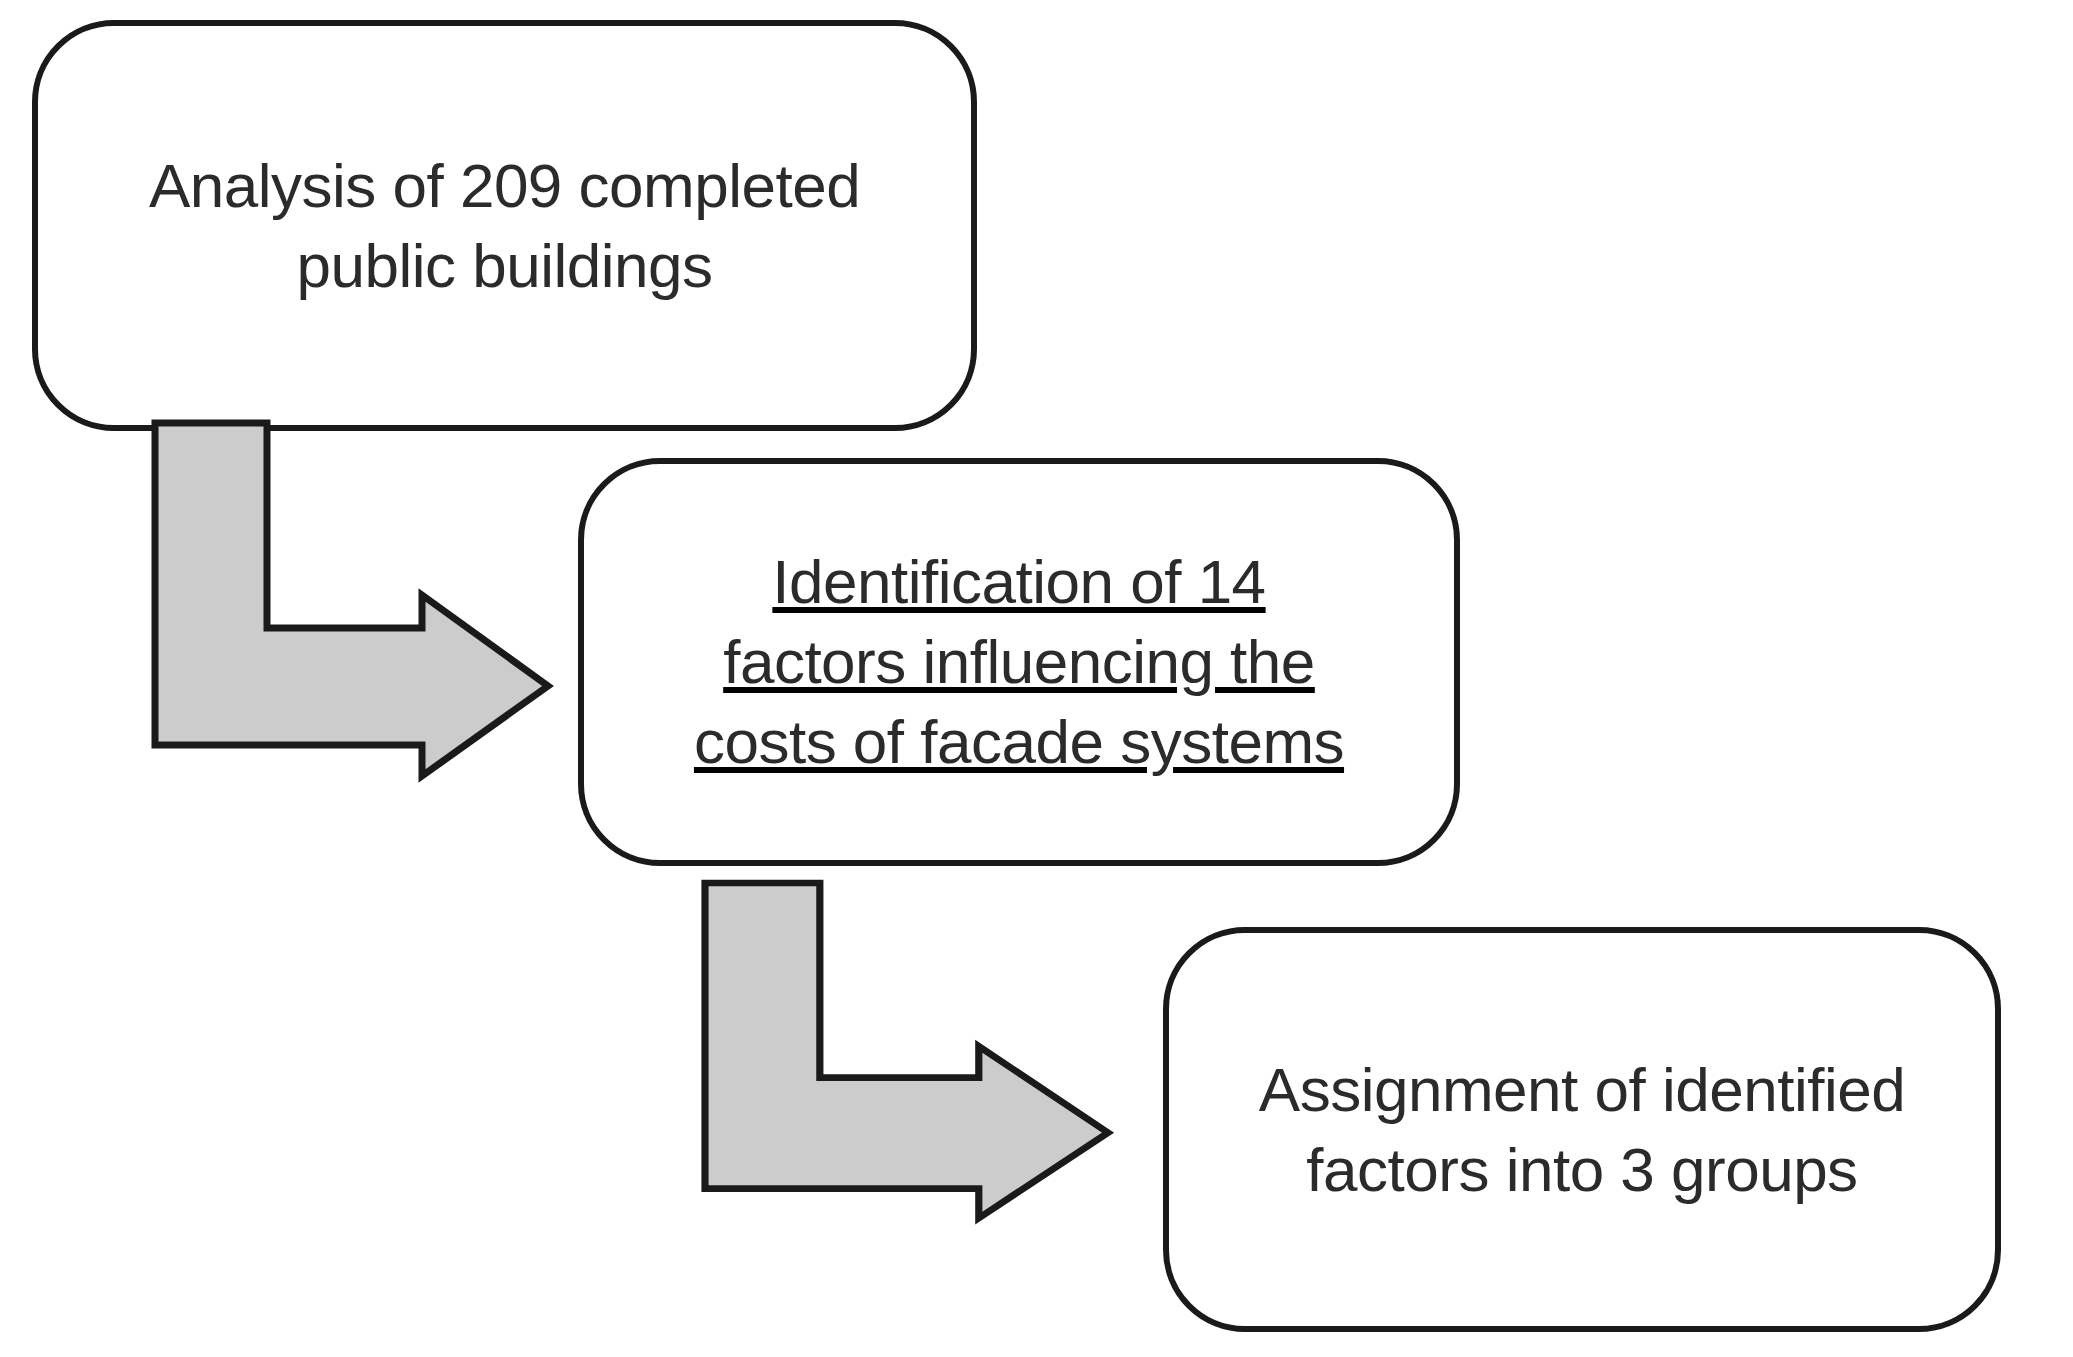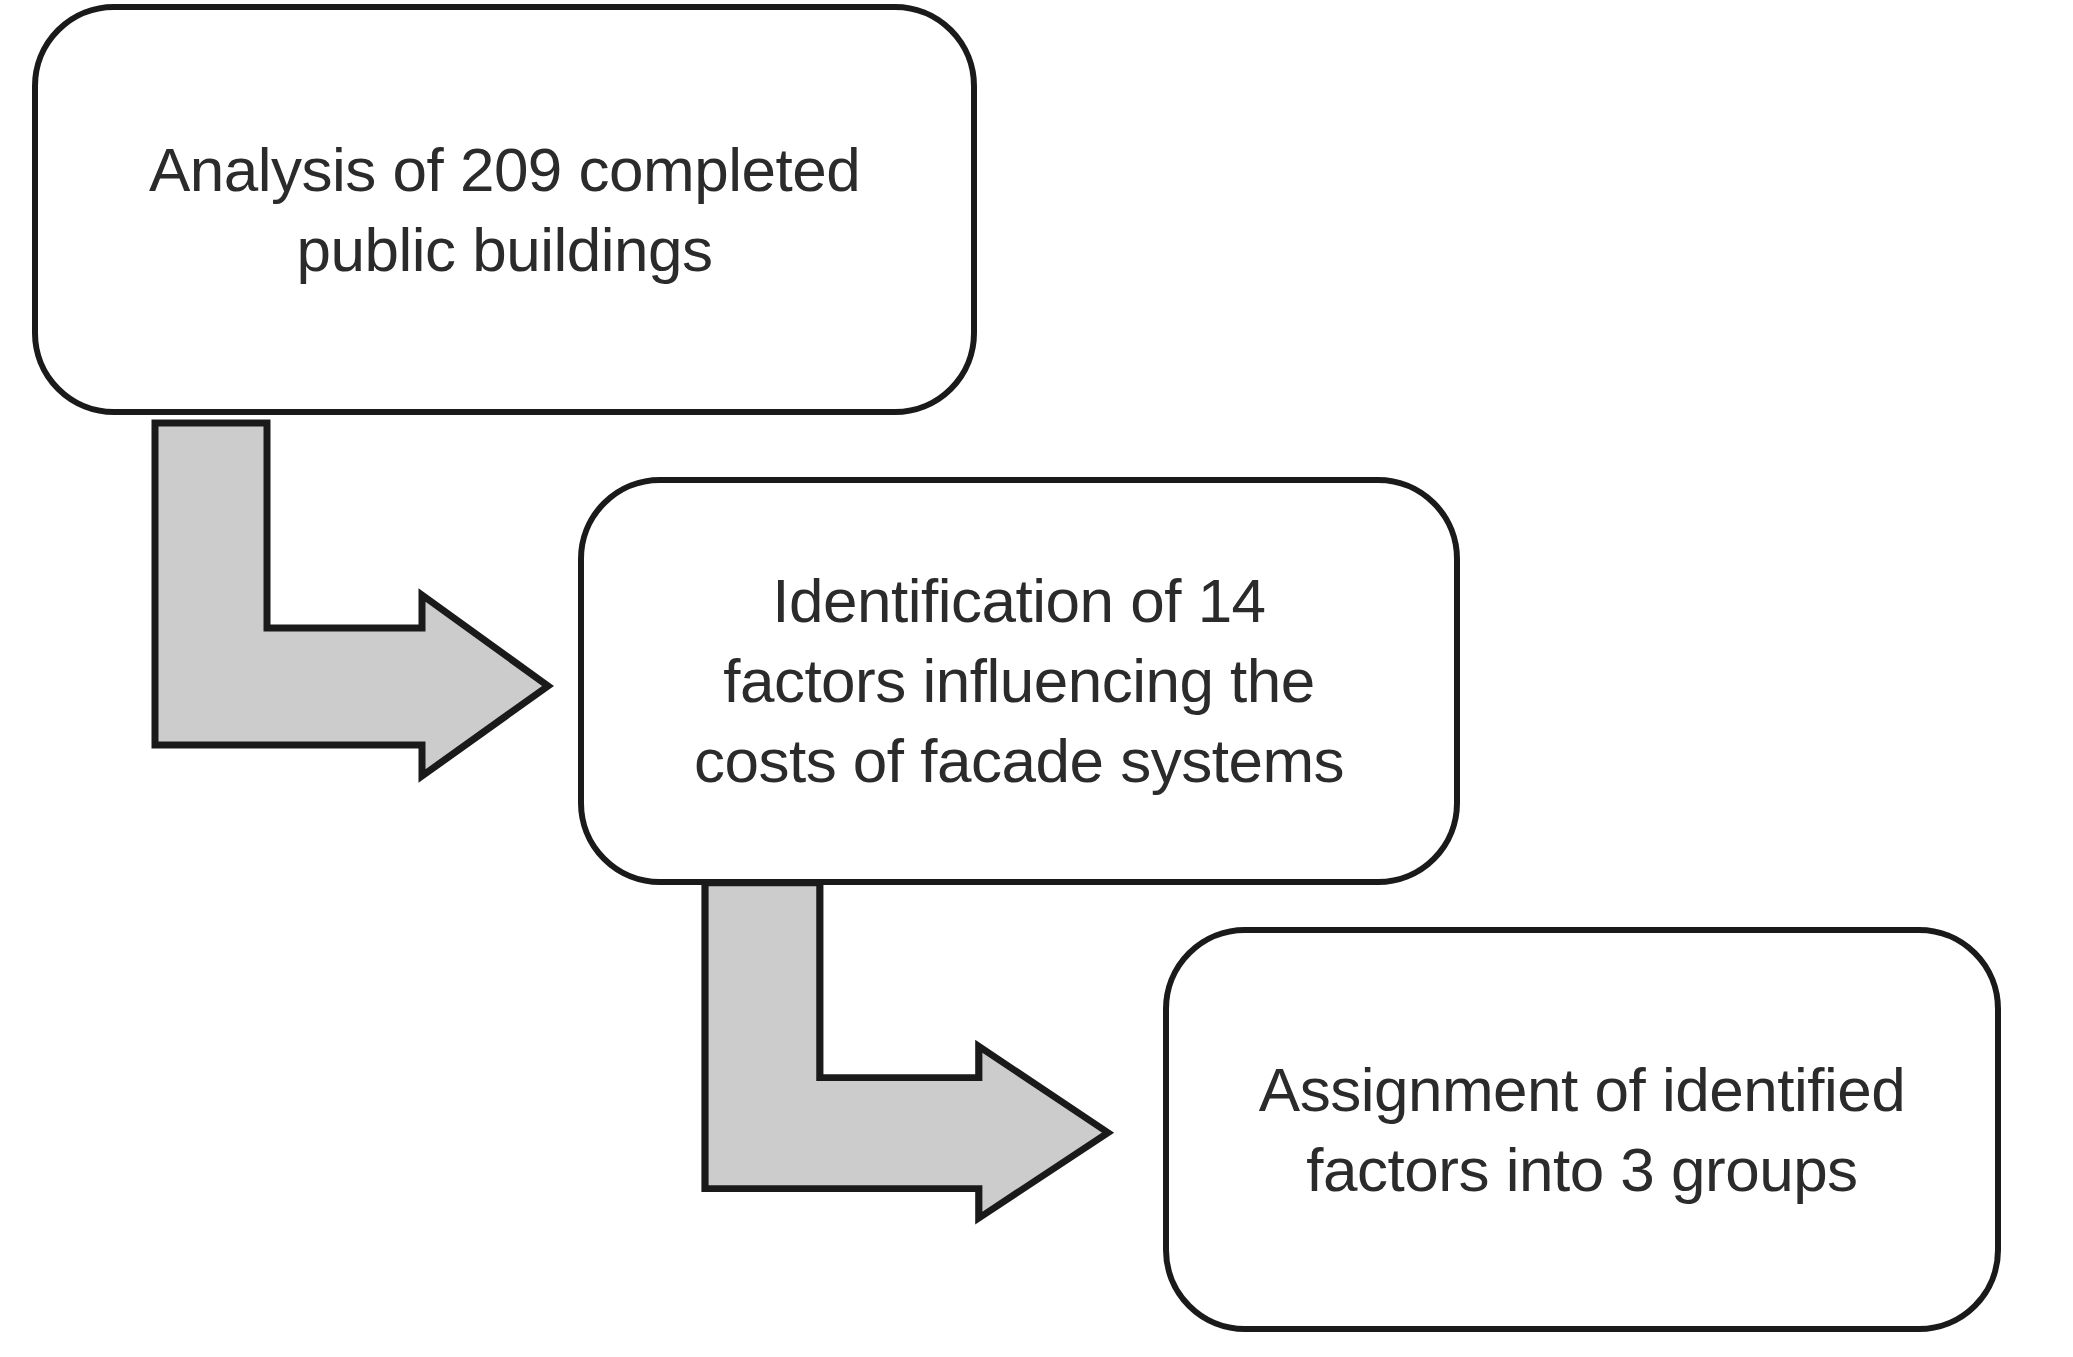--- a/index.html
+++ b/index.html
@@ -45,22 +45,22 @@
     position: absolute;
     overflow: visible;
     z-index: 3;
   }
   .arrow-svg polygon {
     fill: var(--arrow-fill);
     stroke: var(--border);
     stroke-width: 7;
     stroke-linejoin: miter;
   }
-  #box-1 { left: 32px;   top: 4px;  width: 945px; height: 411px; }
-  #box-2 { left: 578px;  top: 477px; width: 882px; height: 408px; }
+  #box-1 { left: 32px;   top: 20px;  width: 945px; height: 411px; }
+  #box-2 { left: 578px;  top: 458px; width: 882px; height: 408px; text-decoration: underline; }
   #box-3 { left: 1163px; top: 927px; width: 838px; height: 405px; }
   #arrow-1 { left: 155px; top: 423px; width: 393px; height: 355px; }
   #arrow-2 { left: 705px; top: 883px; width: 403px; height: 337px; }
 </style>
 </head>
 <body>
 
 <div class="canvas">
 
   <div class="flow-box" id="box-1">

